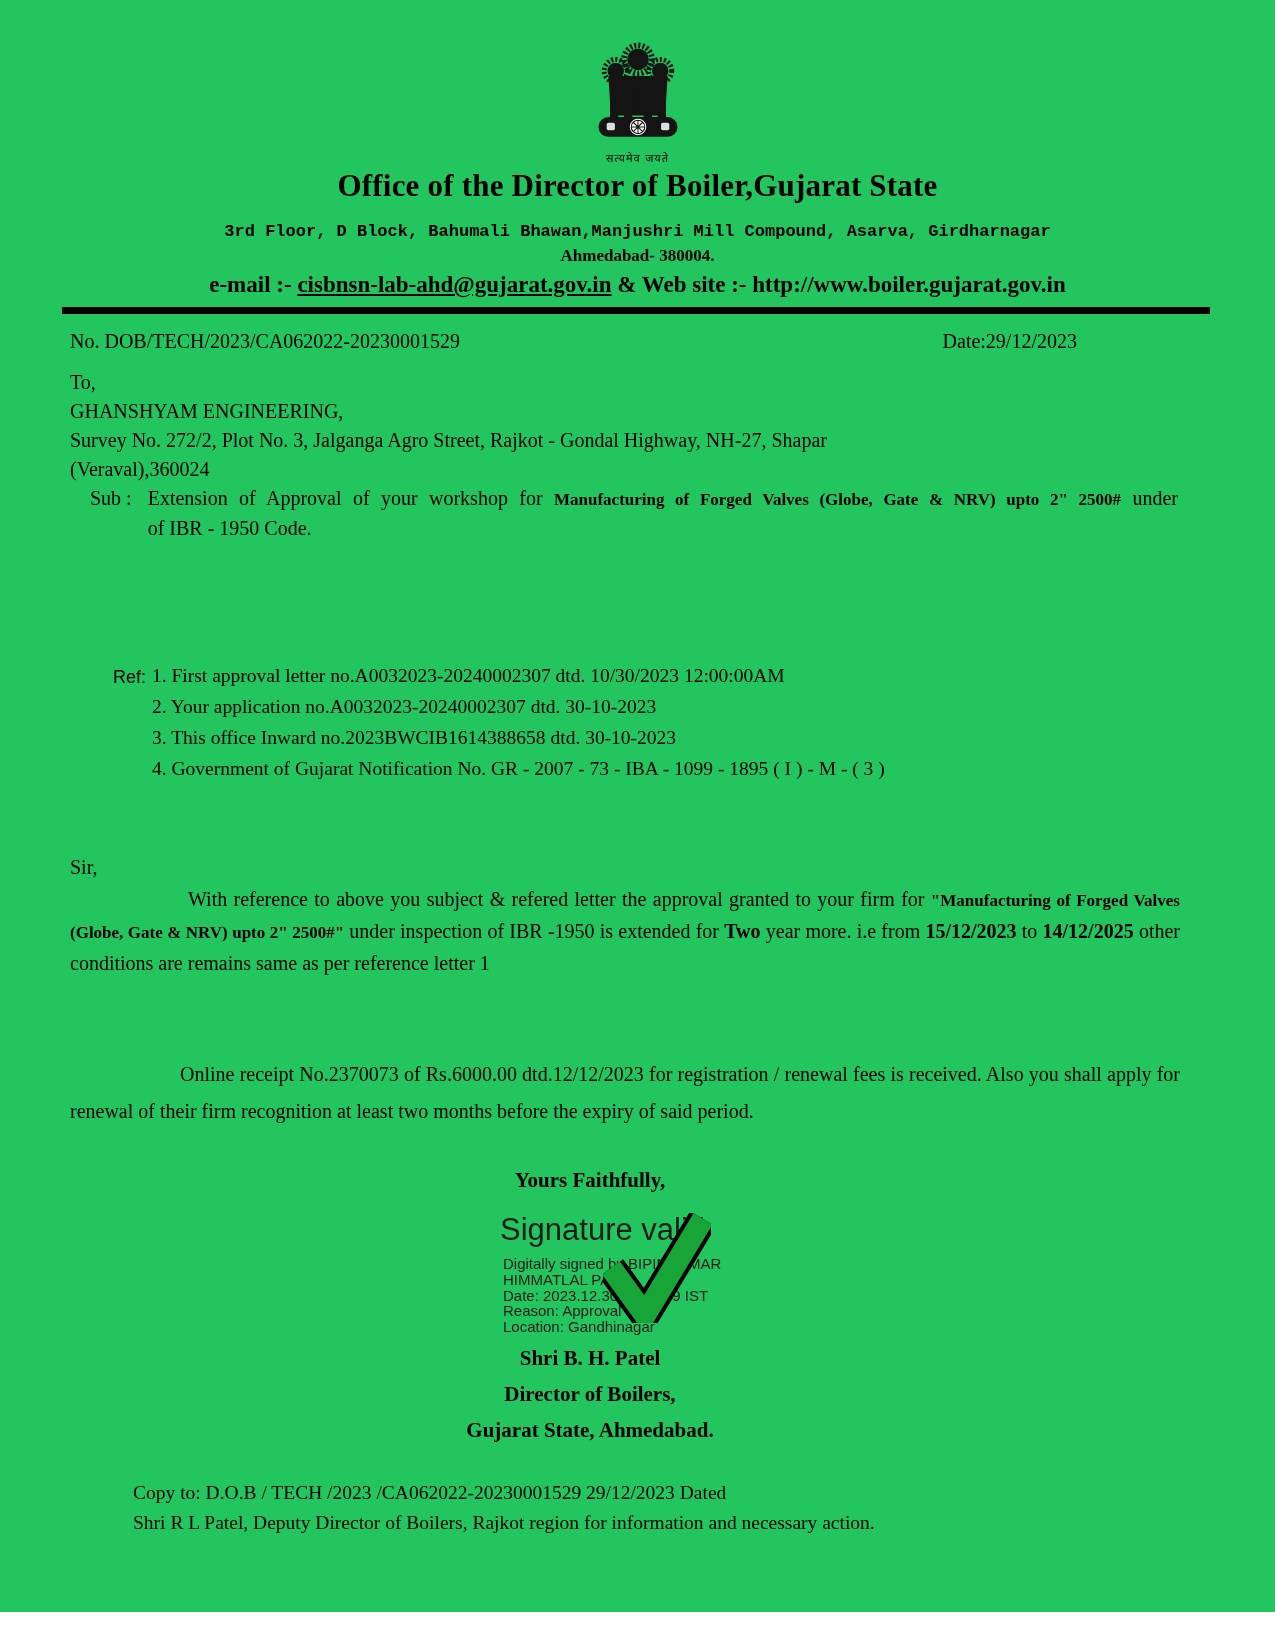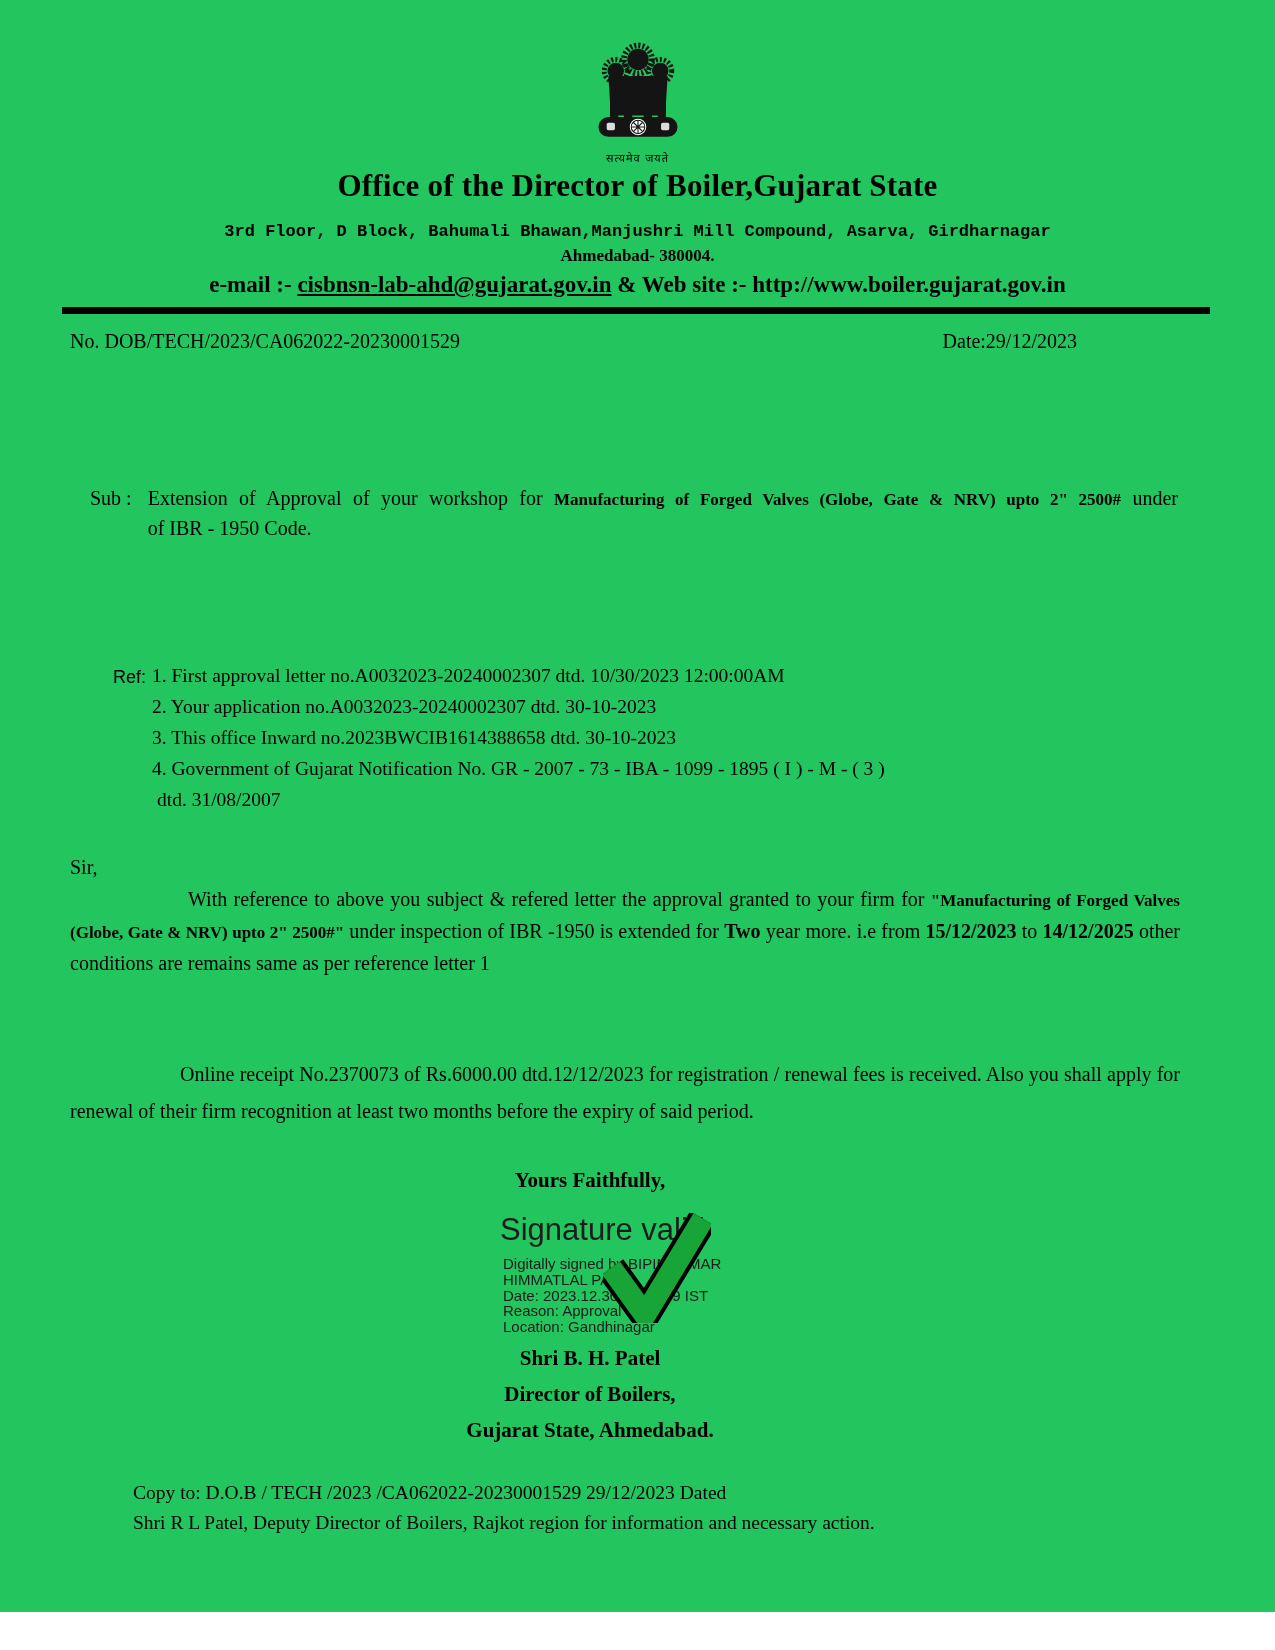--- a/index.html
+++ b/index.html
@@ -103,37 +103,42 @@
   <div class="addr2">Ahmedabad- 380004.</div>
   <div class="email-line"><span>e-mail  :- </span><span class="email">cisbnsn-lab-ahd@gujarat.gov.in</span><span> &amp; Web site  :- </span><span>http://www.boiler.gujarat.gov.in</span></div>
 
   <div class="rule"></div>
 
   <div class="meta">
     <span>No. DOB/TECH/2023/CA062022-20230001529</span>
     <span>Date:29/12/2023</span>
   </div>
 
+  <div class="recipient">
+    <div>To,</div>
+    <div>GHANSHYAM ENGINEERING,</div>
+    <div>Survey No. 272/2, Plot No. 3, Jalganga Agro Street, Rajkot - Gondal Highway, NH-27, Shapar</div>
+    <div>(Veraval),360024</div>
+  </div>
 
   <div class="subject">
     <div class="sub-label">Sub :</div>
     <div class="sub-content">
       <div class="sub-line1"><span>Extension of Approval of your workshop for </span><b class="sm">Manufacturing of Forged Valves (Globe, Gate &amp; NRV) upto 2" 2500#</b><span> under</span></div>
       <div>of  IBR - 1950 Code.</div>
     </div>
   </div>
 
   <div class="refs">
     <div class="ref-label">Ref:</div>
     <div>
       <div>1. First  approval letter no.A0032023-20240002307 dtd. 10/30/2023  12:00:00AM</div>
       <div>2.  Your  application no.A0032023-20240002307 dtd. 30-10-2023</div>
       <div>3. This office Inward no.2023BWCIB1614388658 dtd. 30-10-2023</div>
       <div>4. Government of Gujarat Notification No.  GR - 2007 - 73 - IBA - 1099 - 1895 ( I ) - M - ( 3 )</div>
-      <div class="ref-item-last">dtd. 31/08/2007</div>
     </div>
   </div>
 
   <div class="sir">Sir,</div>
 
   <div class="para1"><span>With reference to above you subject &amp; refered letter the approval granted to your firm for  </span><b class="sm">"Manufacturing of Forged Valves (Globe, Gate &amp; NRV) upto 2" 2500#"</b><span> under inspection of IBR -1950  is extended for  </span><b>Two</b><span> year more. i.e from </span><b>15/12/2023</b><span> to </span><b>14/12/2025</b><span>  other conditions are remains same as per reference letter 1</span></div>
 
   <div class="para2">Online receipt No.2370073 of  Rs.6000.00 dtd.12/12/2023   for registration / renewal fees is received. Also you shall apply for renewal of their firm recognition at least two months before the expiry of said period.</div>
 
   <div class="center-col faithfully">Yours Faithfully,</div>

